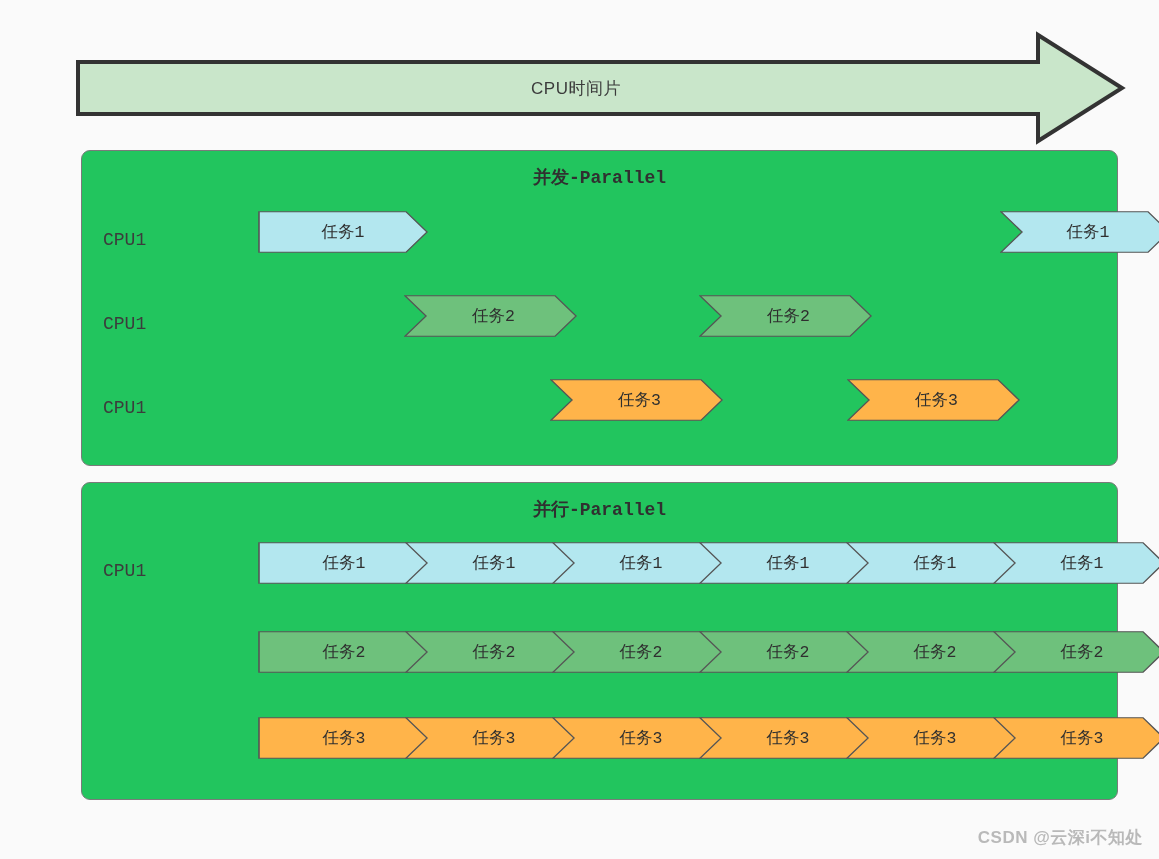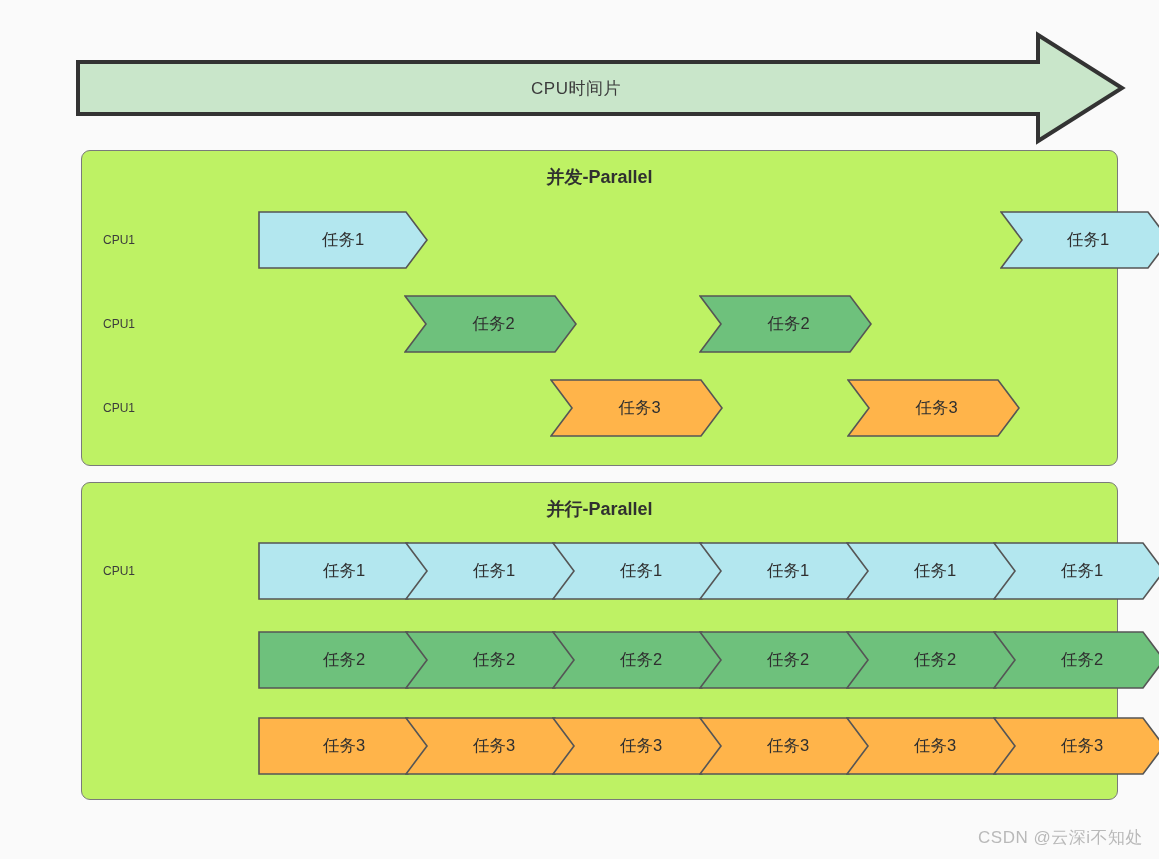--- a/index.html
+++ b/index.html
@@ -43,24 +43,25 @@
     font-size: 17px;
     color: #3b3b3b;
     letter-spacing: .5px;
     pointer-events: none;
     text-align: center;
   }
 
   
   .panel {
     position: absolute;
-    background: #bef264;
+    background: #22c55e;
     border: 1.6px solid #7a7a7a;
     border-radius: 9px;
     box-sizing: border-box;
+    font-family: Liberation Mono, monospace;
   }
   #panel-concurrent {
     left: 81px;
     top: 150px;
     width: 1037px;
     height: 316px;
   }
   #panel-parallel {
     left: 81px;
     top: 482px;
@@ -86,21 +87,21 @@
     height: 58px;
   }
   .row-label {
     position: absolute;
     left: 21px;
     top: 0;
     width: 78px;
     height: 58px;
     display: flex;
     align-items: center;
-    font-size: 12px;
+    font-size: 18px;
     color: #3c3c3c;
   }
   .track {
     position: absolute;
     left: 95px;
     top: 0;
     right: 10px;
     height: 58px;
   }
 
@@ -111,21 +112,21 @@
 
   
   #panel-parallel .row.r0 { top: 59px; }
   #panel-parallel .row.r1 { top: 148px; }
   #panel-parallel .row.r2 { top: 234px; }
 
   
   .chev {
     position: absolute;
     top: 0;
-    height: 58px;
+    height: 42px;
     box-sizing: border-box;
     display: flex;
     align-items: center;
     justify-content: center;
   }
   .chev svg {
     position: absolute;
     left: 0;
     top: 0;
     width: 100%;
@@ -143,20 +144,21 @@
   .chev.flat-left .chev-text { padding-left: 0; }
 
   
   #watermark {
     position: absolute;
     right: 16px;
     bottom: 10px;
     font-size: 17px;
     color: #b9b9b9;
     letter-spacing: .5px;
+    font-weight: bold;
   }
 </style>
 </head>
 <body>
 
 <div id="cpu-time-arrow">
   <svg viewBox="0 0 1050 110" preserveAspectRatio="none">
     <polygon id="timeline-poly" points="2,29 962,29 962,2 1046,55 962,108 962,81 2,81" stroke-width="4" stroke-linejoin="miter" fill="#c9e6ca" stroke="#333333"></polygon>
   </svg>
   <div class="arrow-label">

